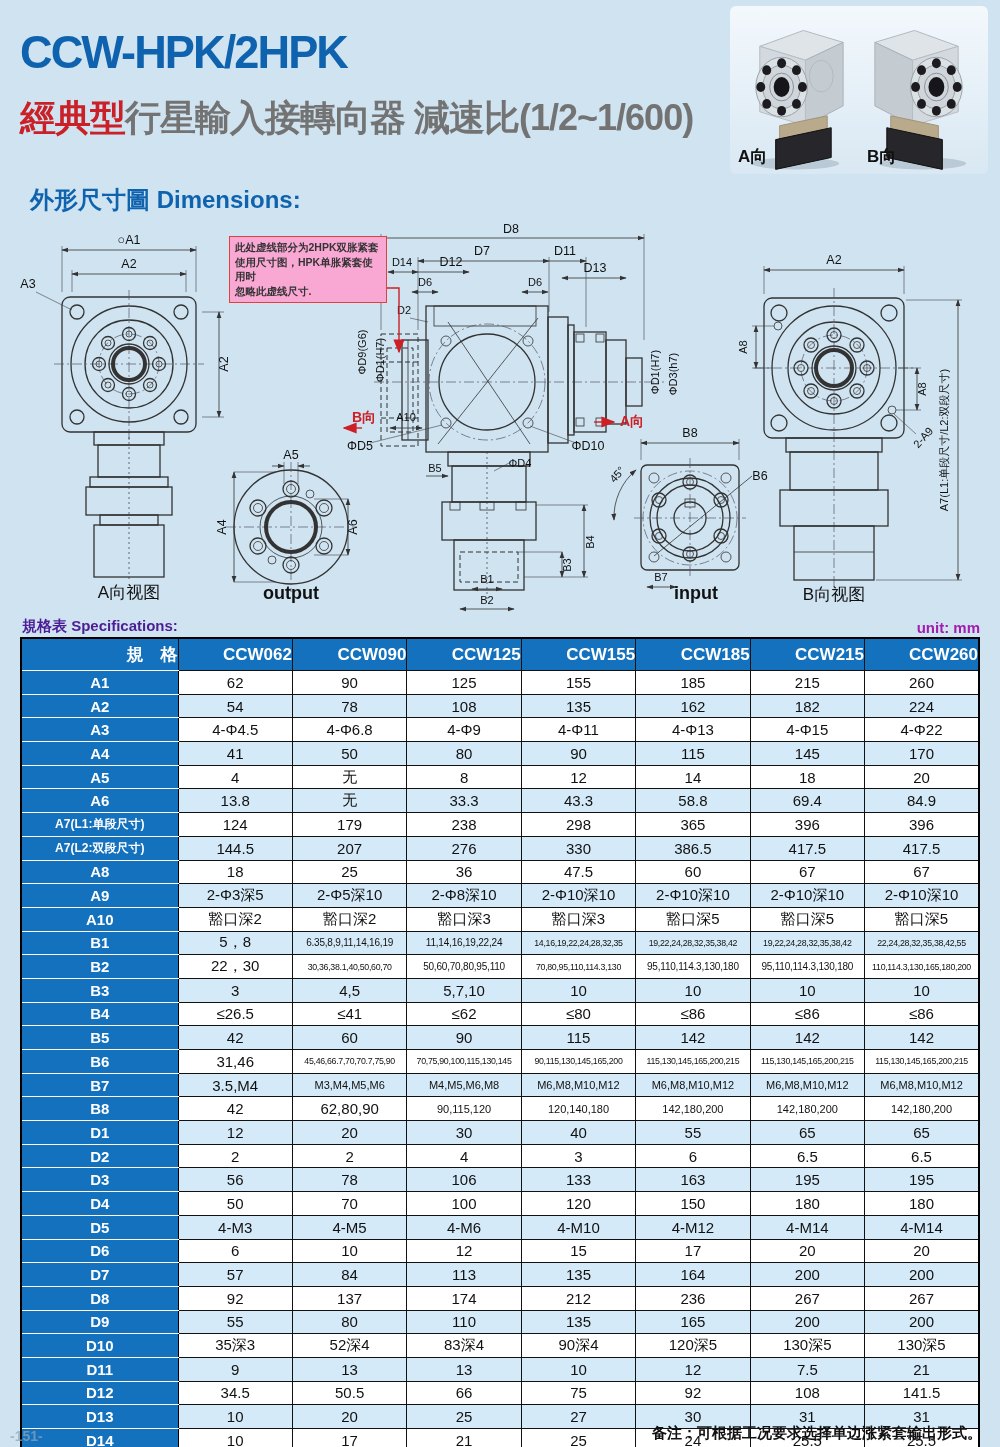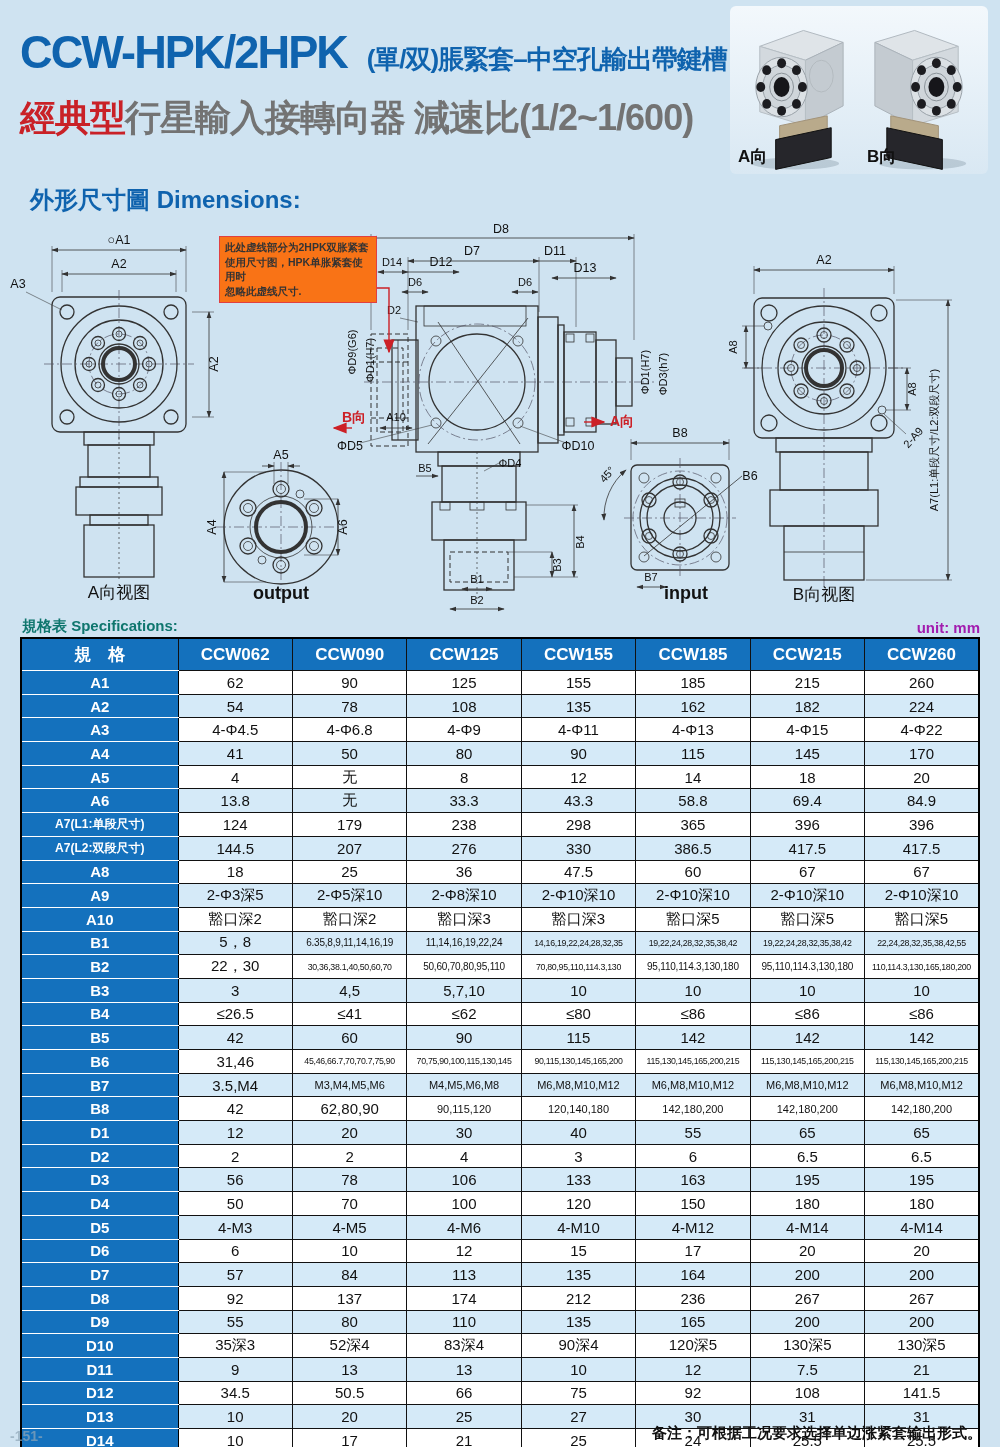--- a/index.html
+++ b/index.html
@@ -13,46 +13,46 @@
   .title2{position:absolute;left:20px;top:94px;white-space:nowrap;font-weight:bold;font-size:36px;letter-spacing:-1px;}
   .title2 .red{color:#c92127;}
   .title2 .blue{color:#737373;}
   .photos{position:absolute;right:12px;top:6px;width:258px;height:168px;display:flex;
           background:linear-gradient(#f3f8fc,#d9e8f3);border-radius:6px;}
   .photo{position:relative;width:129px;height:168px;}
   .photo-label{position:absolute;left:8px;bottom:6px;font-size:17px;font-weight:bold;color:#111;}
 
   
   .dim-heading{position:absolute;left:30px;top:184px;font-size:24px;font-weight:bold;color:#0f63ae;}
-  .drawing-wrap{position:absolute;left:4px;top:222px;width:965px;height:392px;}
-  .note-box{position:absolute;left:215px;top:14px;width:146px;border:1.5px solid #e04040;background:#f97316;
+  .drawing-wrap{position:absolute;left:14px;top:222px;width:965px;height:392px;}
+  .note-box{position:absolute;left:215px;top:14px;width:146px;border:1.5px solid #e04040;background:#f9a8d4;
             padding:3px 5px;font-size:10.5px;font-weight:bold;color:#333;line-height:1.4;}
   .ln{fill:none;stroke:#333;stroke-width:1.3;}
   .lnt{fill:none;stroke:#333;stroke-width:.8;}
   .thk{fill:none;stroke:#333;stroke-width:4;}
   .cl{fill:none;stroke:#556;stroke-width:.7;stroke-dasharray:10 3 2 3;}
   .dsh{fill:none;stroke:#333;stroke-width:1;stroke-dasharray:5 3;}
   .dot{fill:none;stroke:#333;stroke-width:.7;stroke-dasharray:2 3;}
   .dim{stroke:#333;stroke-width:.8;fill:none;}
   .ext{stroke:#333;stroke-width:.55;}
   .redln{stroke:#cc2026;stroke-width:1.4;fill:none;}
   text.dl{font-size:12.5px;fill:#111;text-anchor:middle;font-family:"Liberation Sans","DejaVu Sans",sans-serif;}
   text.sm{font-size:11px;}
   text.vl{font-size:17px;fill:#111;text-anchor:middle;font-family:"Liberation Sans","DejaVu Sans",sans-serif;}
   text.bl{font-size:18px;font-weight:bold;fill:#111;text-anchor:middle;}
   text.redt{font-size:14px;font-weight:bold;fill:#cc2026;text-anchor:middle;}
 
   
-  .table-bar-left{position:absolute;left:22px;top:617px;font-size:15px;font-weight:bold;color:#0f766e;}
+  .table-bar-left{position:absolute;left:22px;top:617px;font-size:15px;font-weight:bold;color:#4c1d95;}
   .table-bar-right{position:absolute;right:20px;top:619px;font-size:15px;font-weight:bold;color:#a21caf;}
   table.spec{position:absolute;left:20px;top:637px;width:960px;border-collapse:collapse;table-layout:fixed;
              border:2px solid #000;}
   table.spec td{border:1px solid #111;text-align:center;vertical-align:middle;color:#111;
                 font-size:15px;height:22.7px;padding:0;overflow:hidden;white-space:nowrap;}
-  table.spec thead td{background:#1471bd;color:#fff;font-weight:bold;font-size:17px;height:31px;}
+  table.spec thead td{background:#1471bd;color:#fff;font-weight:bold;font-size:17px;height:31px;text-align:right;}
   table.spec thead td:first-child{border-bottom:1px solid #fff;}
   table.spec td.row-label{background:#1471bd;color:#fff;font-weight:bold;font-size:15px;
                           border-top:1px solid #fff;border-bottom:1px solid #fff;border-right:1.5px solid #000;}
   table.spec td.row-label.longlbl{font-size:12px;}
   table.spec tbody tr:nth-child(odd) td:not(.row-label){background:#ffffff;}
   table.spec tbody tr:nth-child(even) td:not(.row-label){background:#d5eaf8;}
   table.spec td.m{font-size:11px;}
   table.spec td.s{font-size:10px;letter-spacing:-.2px;}
   table.spec td.xs{font-size:8.8px;letter-spacing:-.3px;}
 
@@ -60,21 +60,20 @@
   .footer-note{position:absolute;right:18px;top:1424px;font-size:15px;font-weight:bold;color:#111;}
   .page-num{position:absolute;left:10px;top:1428px;font-size:14px;font-weight:bold;color:#8fa7b8;opacity:.7;}
 </style>
 </head>
 <body>
 
 <div class="page">
 
   <div class="title1">
     <span class="model">CCW-HPK/2HPK</span>
-    <span class="suffix">(單/双)脹緊套–中空孔輸出帶鍵槽</span>
   </div>
   <div class="title2">
     <span class="red">經典型</span><span class="blue">行星輸入接轉向器 減速比(1/2~1/600)</span>
   </div>
 
   <div class="photos">
     <div class="photo">
       <svg viewBox="0 0 130 168" width="129" height="168">
         <ellipse cx="66" cy="158" rx="44" ry="6" fill="rgba(40,60,80,.18)"></ellipse>
         <g>

